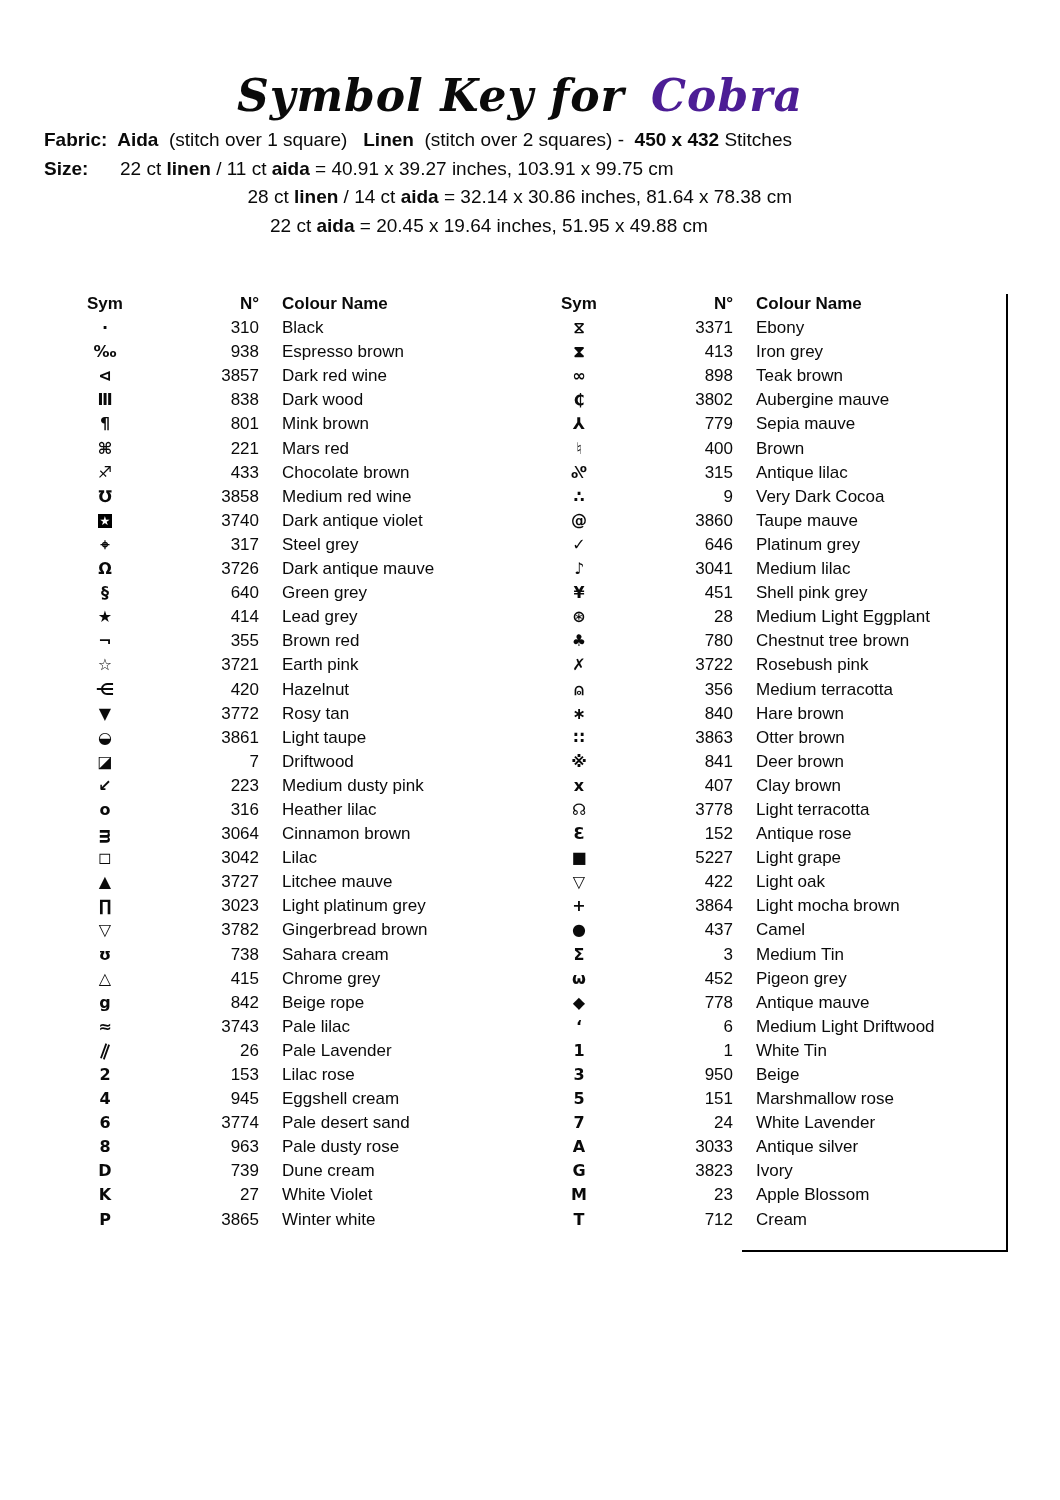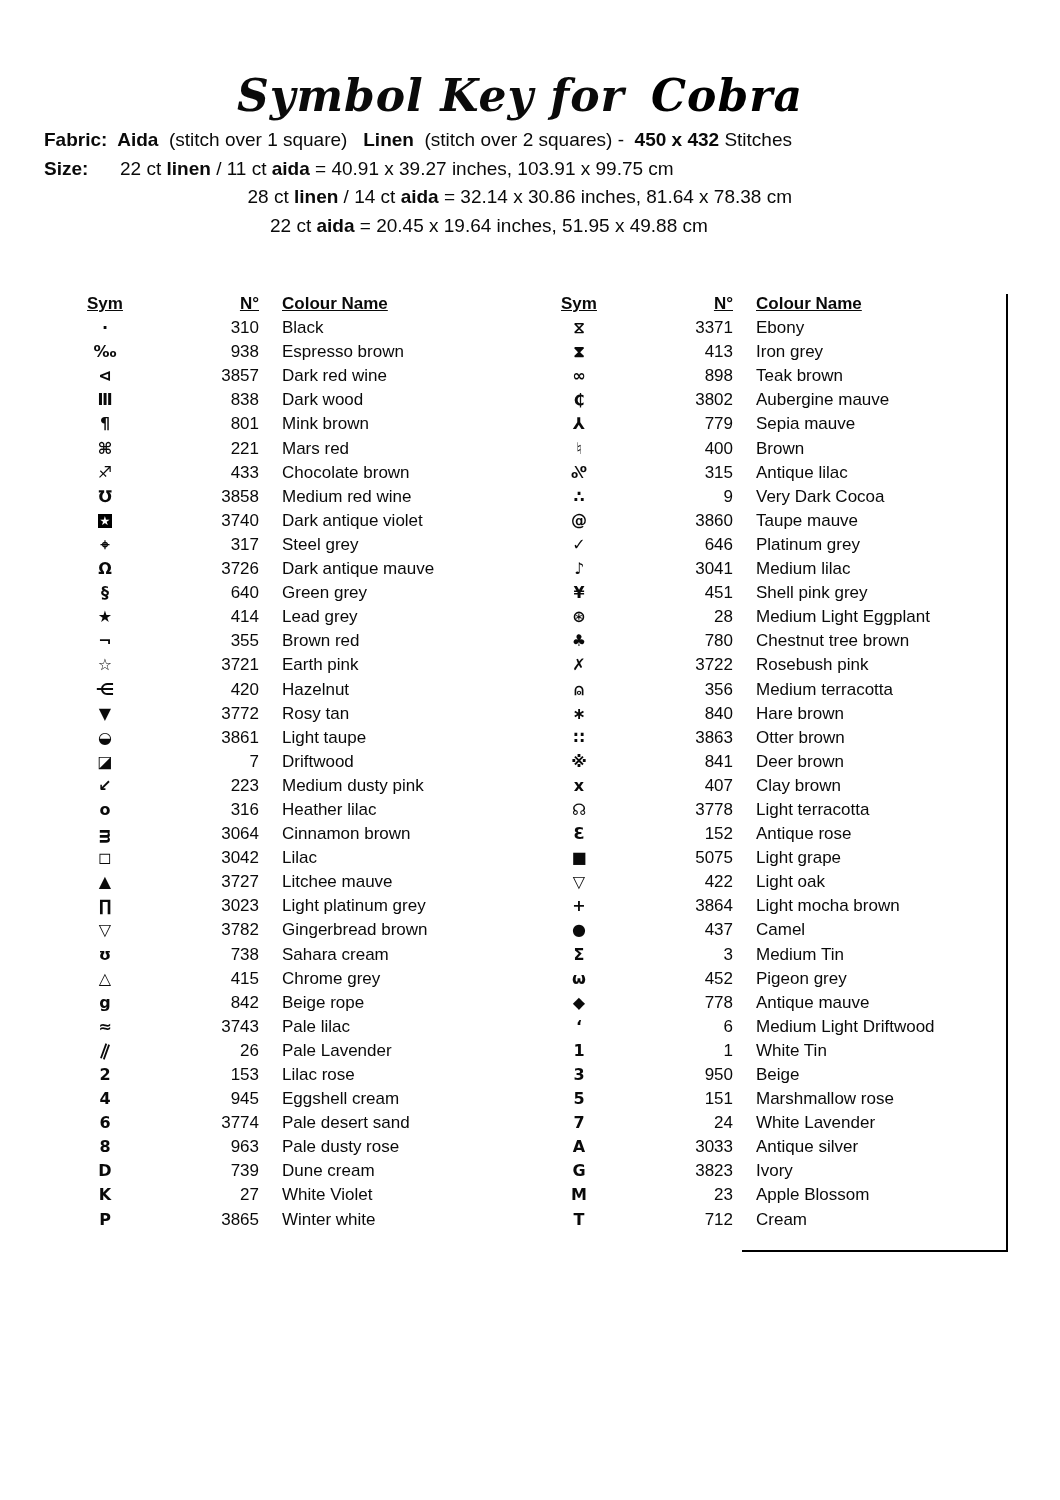--- a/index.html
+++ b/index.html
@@ -21,33 +21,33 @@
   .key-table{position:absolute;top:292px;width:452px;font-size:17px;}
   .key-table.left{left:63px;}
   .key-table.right{left:537px;}
   .krow{display:flex;align-items:baseline;height:24.1px;line-height:24.1px;}
   .c-sym{width:84px;text-align:center;font-family:"DejaVu Sans",sans-serif;
          font-weight:bold;font-size:16px;}
   .c-num{width:112px;text-align:right;}
   .c-name{flex:1;padding-left:23px;white-space:nowrap;}
   .hdr{font-weight:bold;}
   .hdr .c-sym,.hdr .c-num{font-family:"Liberation Sans",sans-serif;font-size:17px;}
-  .hdr span{text-decoration:underline;}
+  .hdr span{}
   .sym-inner{display:inline-block;}
   .sym-box{background:#000;color:#fff;padding:0 2px;font-size:12px;line-height:14px;
            display:inline-block;vertical-align:1px;}
   
   .vline{position:absolute;left:1006px;top:294px;width:2px;height:958px;background:#000;}
   .hline{position:absolute;left:742px;top:1250px;width:266px;height:2px;background:#000;}
 </style>
 </head>
 <body>
 
 <div class="page">
-  <div class="title"><span>Symbol Key for </span><span class="brand" style="color: #000000;">Cobra</span></div>
+  <div class="title"><span>Symbol Key for </span><span class="brand" style="color: #4c1d95;">Cobra</span></div>
 
   <div class="info">
     <div class="info-line" id="fabric-line"><span class="b">Fabric:  </span><span class="b">Aida</span><span>  (stitch over 1 square)   </span><span class="b">Linen</span><span>  (stitch over 2 squares) -  </span><span class="b">450 x 432</span><span> Stitches</span></div>
     <div class="size-block" id="size-block">
         <div class="info-line"><span class="b">Size:</span><span>      22 ct </span><span class="b">linen</span><span> / 11 ct </span><span class="b">aida</span><span> = 40.91 x 39.27 inches, 103.91 x 99.75 cm</span></div>
         <div class="info-line"><span>28 ct </span><span class="b">linen</span><span> / 14 ct </span><span class="b">aida</span><span> = 32.14 x 30.86 inches, 81.64 x 78.38 cm</span></div>
         <div class="info-line"><span>22 ct </span><span class="b">aida</span><span> = 20.45 x 19.64 inches, 51.95 x 49.88 cm</span></div>
       </div>
   </div>
 
@@ -359,21 +359,21 @@
         <div class="c-num">3778</div>
         <div class="c-name">Light terracotta</div>
       </div>
       <div class="krow">
         <div class="c-sym"><span>Ɛ</span></div>
         <div class="c-num">152</div>
         <div class="c-name">Antique rose</div>
       </div>
       <div class="krow">
         <div class="c-sym"><span>■</span></div>
-        <div class="c-num">5075</div>
+        <div class="c-num">5227</div>
         <div class="c-name">Light grape</div>
       </div>
       <div class="krow">
         <div class="c-sym"><span>▽</span></div>
         <div class="c-num">422</div>
         <div class="c-name">Light oak</div>
       </div>
       <div class="krow">
         <div class="c-sym"><span>+</span></div>
         <div class="c-num">3864</div>

